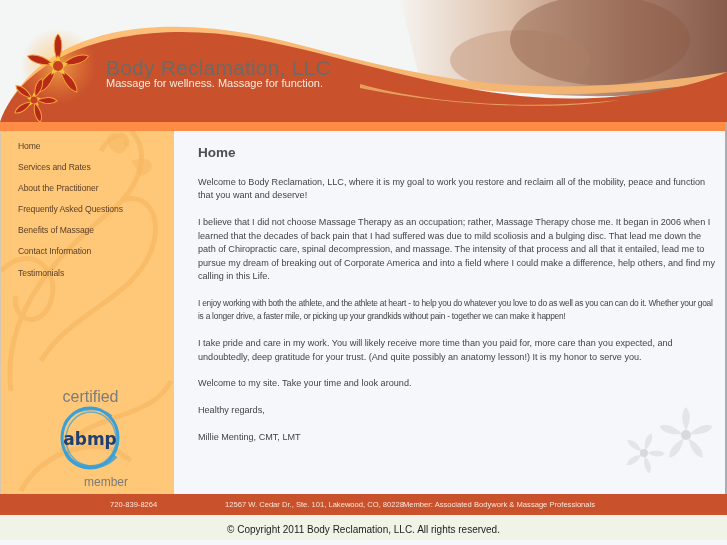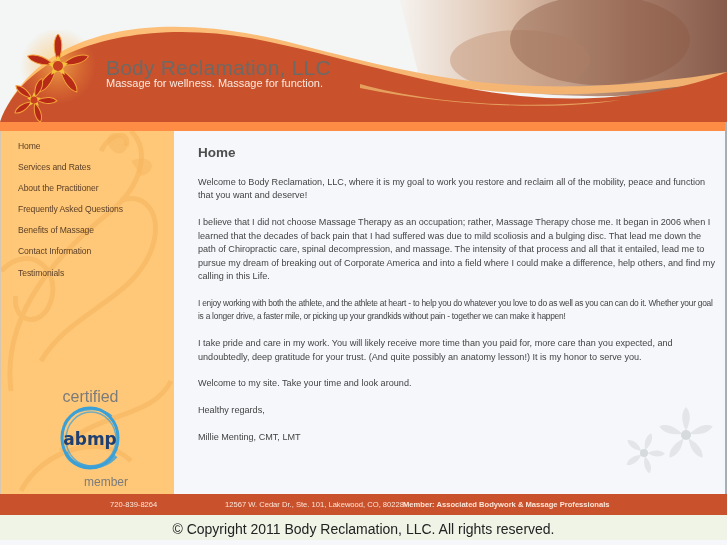--- a/index.html
+++ b/index.html
@@ -29,21 +29,21 @@
   #right-edge { position: absolute; left: 725px; top: 122px; width: 2px; height: 372px; background: #a8aeb5; }
   #page-title { position: absolute; left: 24px; top: 14px; font-size: 13.5px; font-weight: bold; color: #4e4e4e; }
   #body-text { position: absolute; left: 24px; top: 45px; width: 520px; color: #444; font-size: 9.1px; line-height: 13.4px; }
   #body-text p { margin-bottom: 13.5px; }
   #body-text p.tight { font-size: 8.4px; letter-spacing: -0.25px; }
   #deco-flowers { position: absolute; left: 440px; top: 270px; }
 
   
   #footer-bar { position: absolute; left: 0; top: 494px; width: 727px; height: 24px; background: #c9522d; color: #fde4d6; font-size: 7.6px; line-height: 21px; white-space: nowrap; }
   #footer-bar span { position: absolute; top: 0; }
-  #copyright-bar { position: absolute; left: 0; top: 515px; width: 727px; height: 25px; background: #eff4e7; color: #222; font-size: 14px; line-height: 29px; text-align: center; }
+  #copyright-bar { position: absolute; left: 0; top: 515px; width: 727px; height: 25px; background: #eff4e7; color: #222; font-size: 10px; line-height: 29px; text-align: center; }
   #bottom-strip { position: absolute; left: 0; top: 540px; width: 727px; height: 5px; background: #f5f7fb; }
 </style>
 </head>
 <body>
 
 <div id="header">
   <svg class="bg" width="727" height="122" viewBox="0 0 727 122">
     <defs>
       <linearGradient id="skin" x1="0" y1="0" x2="1" y2="0">
         <stop offset="0" stop-color="#f6f2ee"></stop>
@@ -176,18 +176,18 @@
         <circle r="4" fill="#d4d7da"></circle>
       </g>
     </g>
   </svg>
 </div>
 <div id="right-edge"></div>
 
 <div id="footer-bar">
   <span style="left:110px;">720-839-8264</span>
   <span style="left:200px;margin-left:25px;">12567 W. Cedar Dr., Ste. 101, Lakewood, CO, 80228</span>
-  <span style="left:403px;font-weight:bold;">Member: Associated Bodywork &amp; Massage Professionals</span>
+  <span style="left:403px;">Member: Associated Bodywork &amp; Massage Professionals</span>
 </div>
 <div id="copyright-bar">
   <span>© Copyright 2011 Body Reclamation, LLC. All rights reserved.</span>
 </div>
 <div id="bottom-strip"></div>
 
 </body></html>

